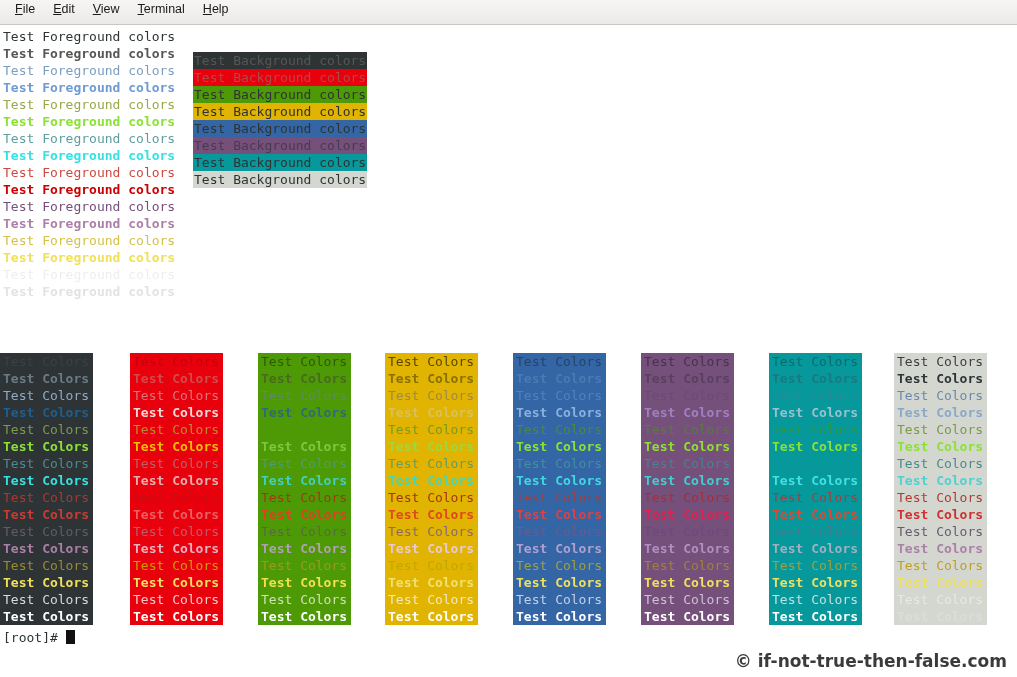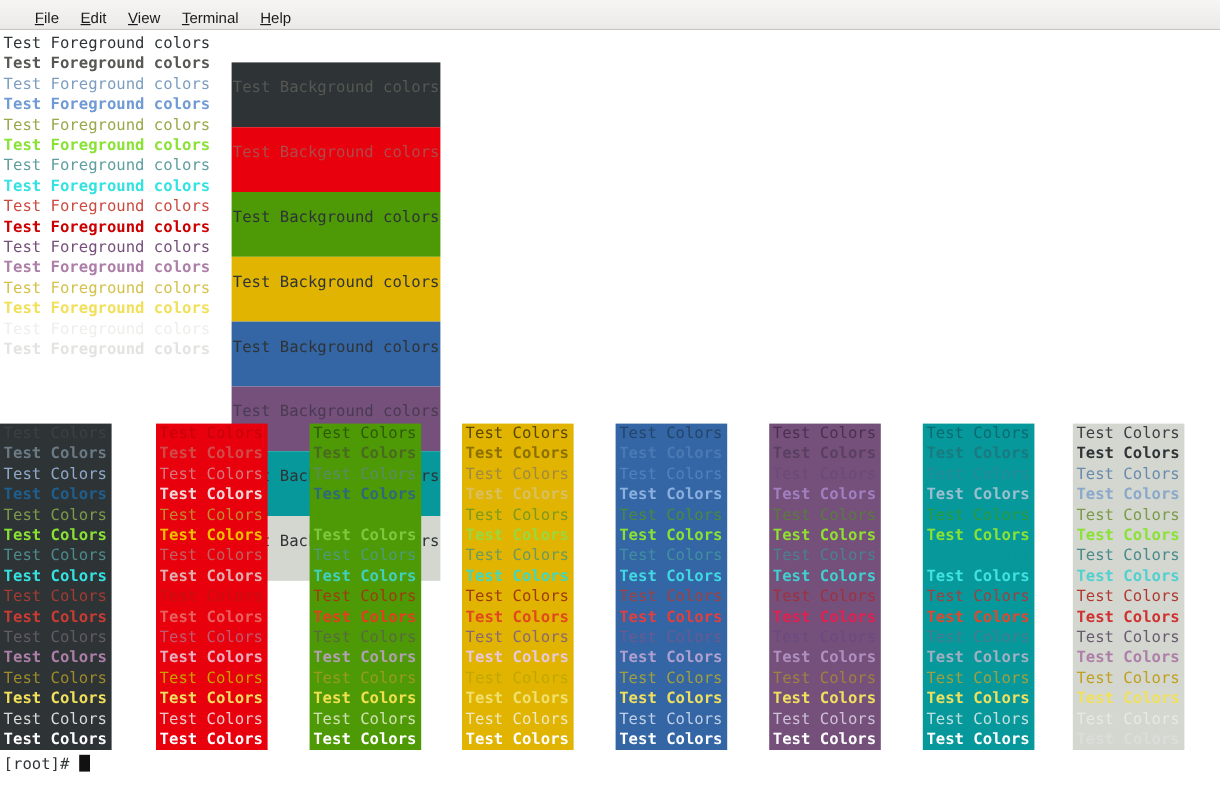--- a/index.html
+++ b/index.html
@@ -7,22 +7,22 @@
     width:1017px;height:677px;
     background:#ffffff;
     font-family:"DejaVu Sans Mono","Liberation Mono",monospace;
     overflow:hidden;
   }
   
   .menubar{
     height:24px;
     background:linear-gradient(#f6f5f4,#eceae8);
     border-bottom:1px solid #c9c5c2;
-    display:flex;align-items:flex-end;
-    padding-left:20px;
+    display:flex;align-items:flex-start;
+    padding-left:6px;
     font-family:"Liberation Sans",sans-serif;
     font-size:12.5px;color:#1a1a1a;
   }
   .menu-item{padding:2px 9px;cursor:default;white-space:nowrap;}
   .menu-item u{text-decoration:underline;}
   
   .term{
     position:relative;
     width:1017px;height:653px;
     background:#ffffff;
@@ -31,21 +31,21 @@
     color:#2e3436;
     padding:0;
   }
   .line{height:17px;white-space:pre;font-size:13px;letter-spacing:0px;}
   .pad{padding-left:3px;}
   .cursor{display:inline-block;width:9px;height:14px;background:#111;vertical-align:-2px;}
   
   .topsec{position:absolute;left:0;top:3px;}
   .fgcol{position:absolute;left:3px;top:0;}
   .bgcol{position:absolute;left:193px;top:24px;}
-  .bgrow{white-space:pre;height:28px;line-height:17px;padding:13px 1px;}
+  .bgrow{white-space:pre;height:17px;line-height:17px;padding:0 1px;}
   
   .grid{position:absolute;left:0;top:328px;width:1017px;height:278px;}
   .block{position:absolute;top:0;width:93px;}
   .brow{white-space:pre;height:17px;line-height:17px;padding-left:3px;font-size:13px;}
   
   .prompt{position:absolute;left:3px;top:604px;white-space:pre;}
   
   .footer{
     position:absolute;right:10px;bottom:8px;
     font-family:"DejaVu Sans","Liberation Sans",sans-serif;
@@ -240,13 +240,14 @@
         <div class="brow" style="color: rgb(173, 127, 168); font-weight: 700;">Test Colors</div>
         <div class="brow" style="color: rgb(192, 160, 32);">Test Colors</div>
         <div class="brow" style="color: rgb(240, 224, 96); font-weight: 700;">Test Colors</div>
         <div class="brow" style="color: rgb(232, 232, 228);">Test Colors</div>
         <div class="brow" style="color: rgb(220, 220, 216); font-weight: 700;">Test Colors</div>
       </div>
     </div>
 
   <div class="prompt"><span>[root]# </span><span class="cursor"></span></div>
 
+  <div class="footer">© if-not-true-then-false.com</div>
 </div>
 
 </body></html>

